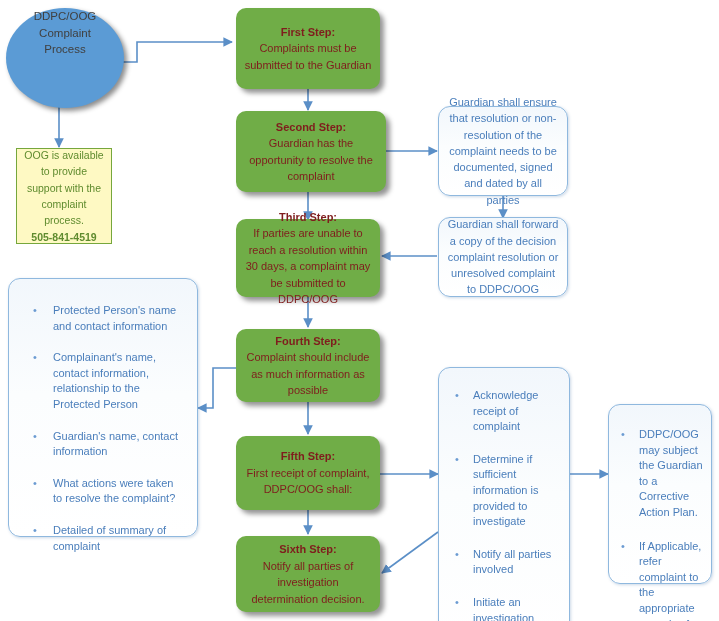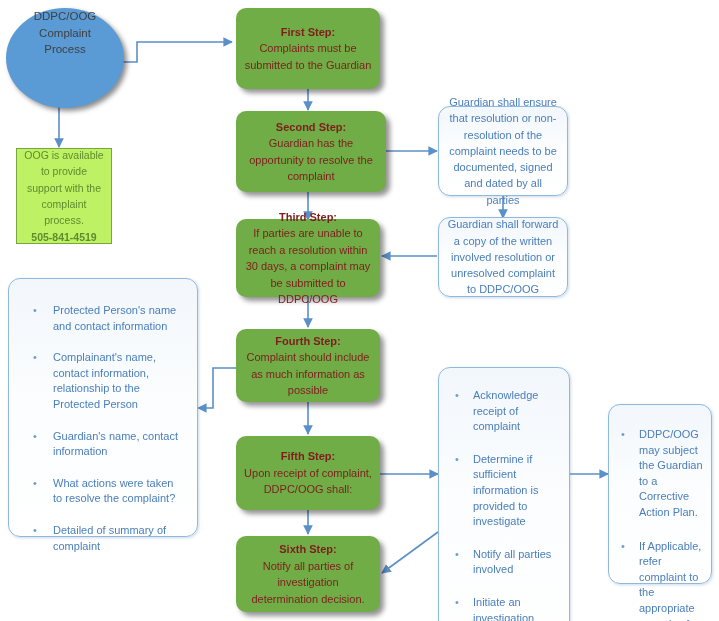--- a/index.html
+++ b/index.html
@@ -135,21 +135,21 @@
   }
   #outcomes ul.bullets li {
     margin-bottom: 18px;
     padding-left: 28px;
   }
   #outcomes ul.bullets li::before { left: 10px; top: 0; }
 
   
   .note-box {
     position: absolute;
-    background: #bef264;
+    background: #fef9c3;
     border: 1.5px solid #76A73C;
     color: #5F8B2E;
     display: flex;
     align-items: center;
     justify-content: flex-end;
     text-align: center;
     z-index: 3;
     box-sizing: border-box;
   }
   .note-box .txt {
@@ -243,37 +243,37 @@
   <div class="green-box" style="left:236px; top:329px; width:144px; height:73px;">
     <div class="txt">
       <span class="title">Fourth Step:</span>
       <span>Complaint should include as much information as possible</span>
     </div>
   </div>
 
   <div class="green-box" style="left:236px; top:436px; width:144px; height:74px;">
     <div class="txt">
       <span class="title">Fifth Step:</span>
-      <span>Upon receipt of complaint, DDPC/OOG shall:</span>
+      <span>First receipt of complaint, DDPC/OOG shall:</span>
     </div>
   </div>
 
   <div class="green-box" style="left:236px; top:536px; width:144px; height:76px;">
     <div class="txt">
       <span class="title">Sixth Step:</span>
       <span>Notify all parties of investigation determination decision.</span>
     </div>
   </div>
 
   <div class="blue-box centered" style="left:438px; top:106px; width:130px; height:90px;">
     <div class="txt">Guardian shall ensure that resolution or non-resolution of the complaint needs to be documented, signed and dated by all parties</div>
   </div>
 
   <div class="blue-box centered" style="left:438px; top:217px; width:130px; height:80px;">
-    <div class="txt">Guardian shall forward a copy of the written involved resolution or unresolved complaint to DDPC/OOG</div>
+    <div class="txt">Guardian shall forward a copy of the decision complaint resolution or unresolved complaint to DDPC/OOG</div>
   </div>
 
   <div class="blue-box" id="left-bullets" style="left:8px; top:278px; width:190px; height:259px;">
     <ul class="bullets">
       <li>Protected Person's name and contact information</li>
       <li>Complainant's name, contact information, relationship to the Protected Person</li>
       <li>Guardian's name, contact information</li>
       <li>What actions were taken to resolve the complaint?</li>
       <li>Detailed of summary of complaint</li>
     </ul>

